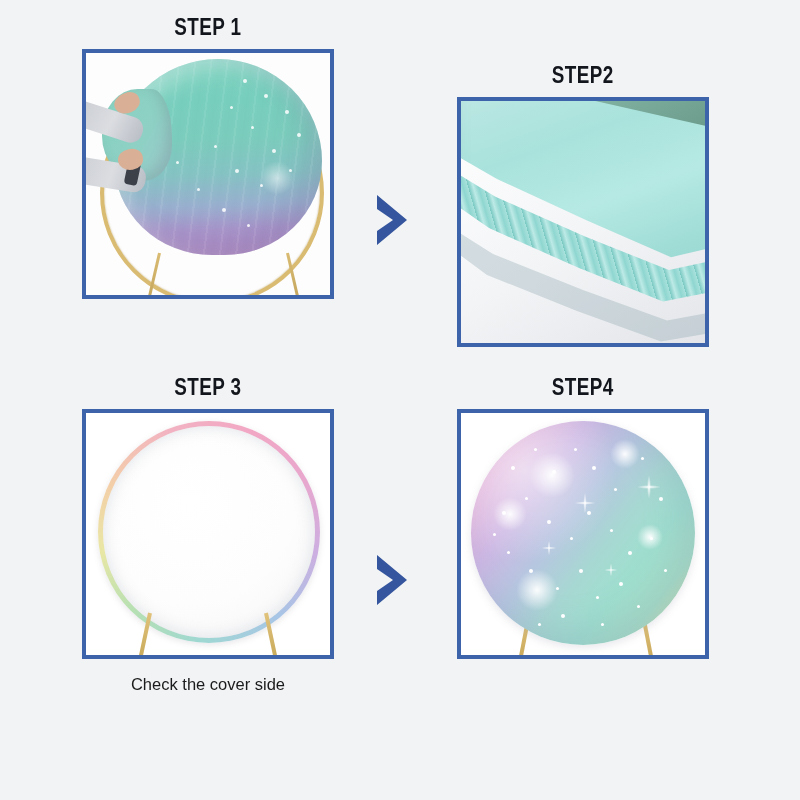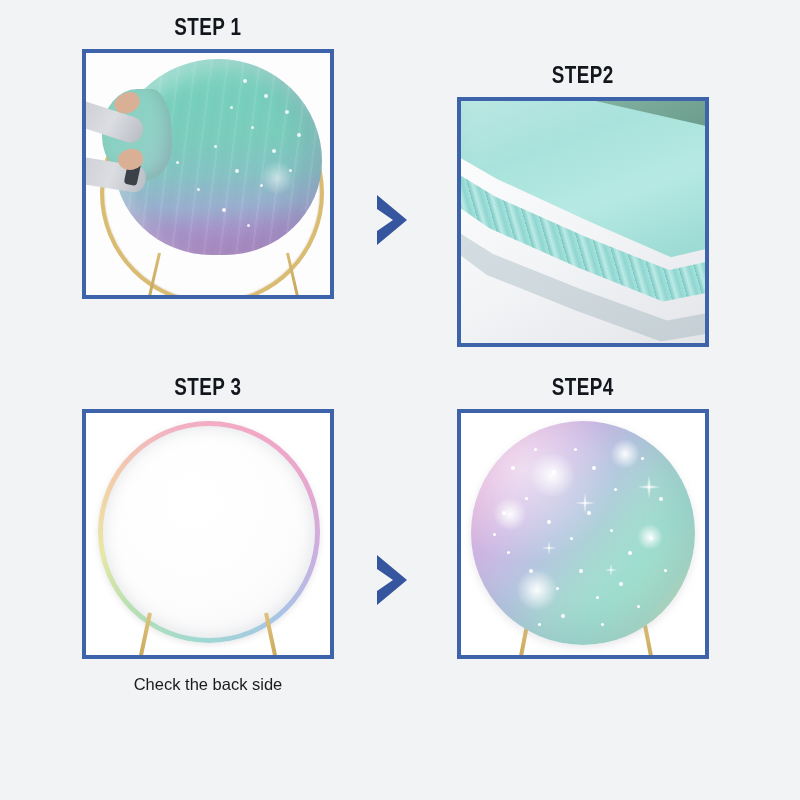--- a/index.html
+++ b/index.html
@@ -361,21 +361,21 @@
       <div class="frame">
         <div class="photo">
           <div class="s3-bg"></div>
           <div class="s3-disc">
             <div class="s3-inner"></div>
           </div>
           <div class="s3-leg l"></div>
           <div class="s3-leg r"></div>
         </div>
       </div>
-      <div class="caption">Check the back side</div>
+      <div class="caption">Check the cover side</div>
     </div>
 
     <div class="step step-4">
       <div class="step-label">STEP4</div>
       <div class="frame">
         <div class="photo">
           <div class="s4-bg"></div>
           <div class="s4-leg l"></div>
           <div class="s4-leg r"></div>
           <div class="s4-disc">

